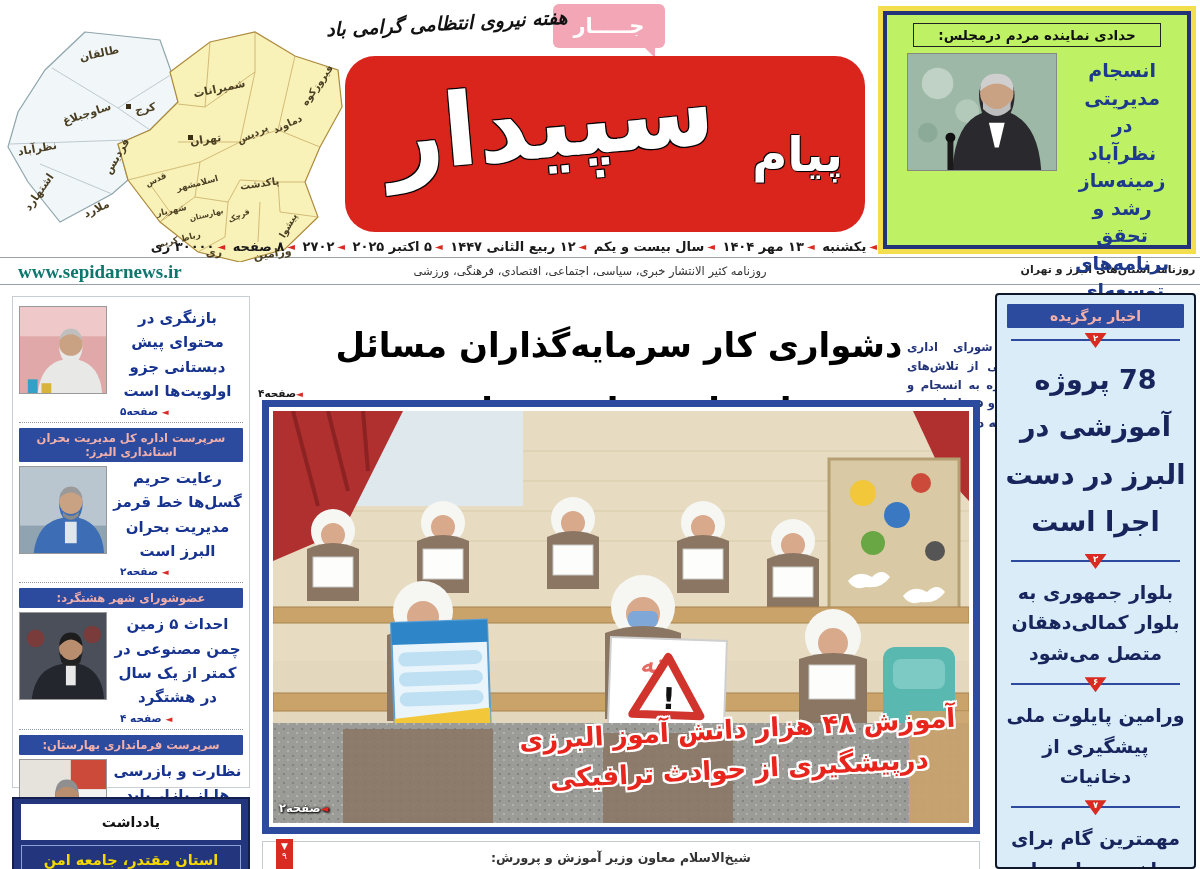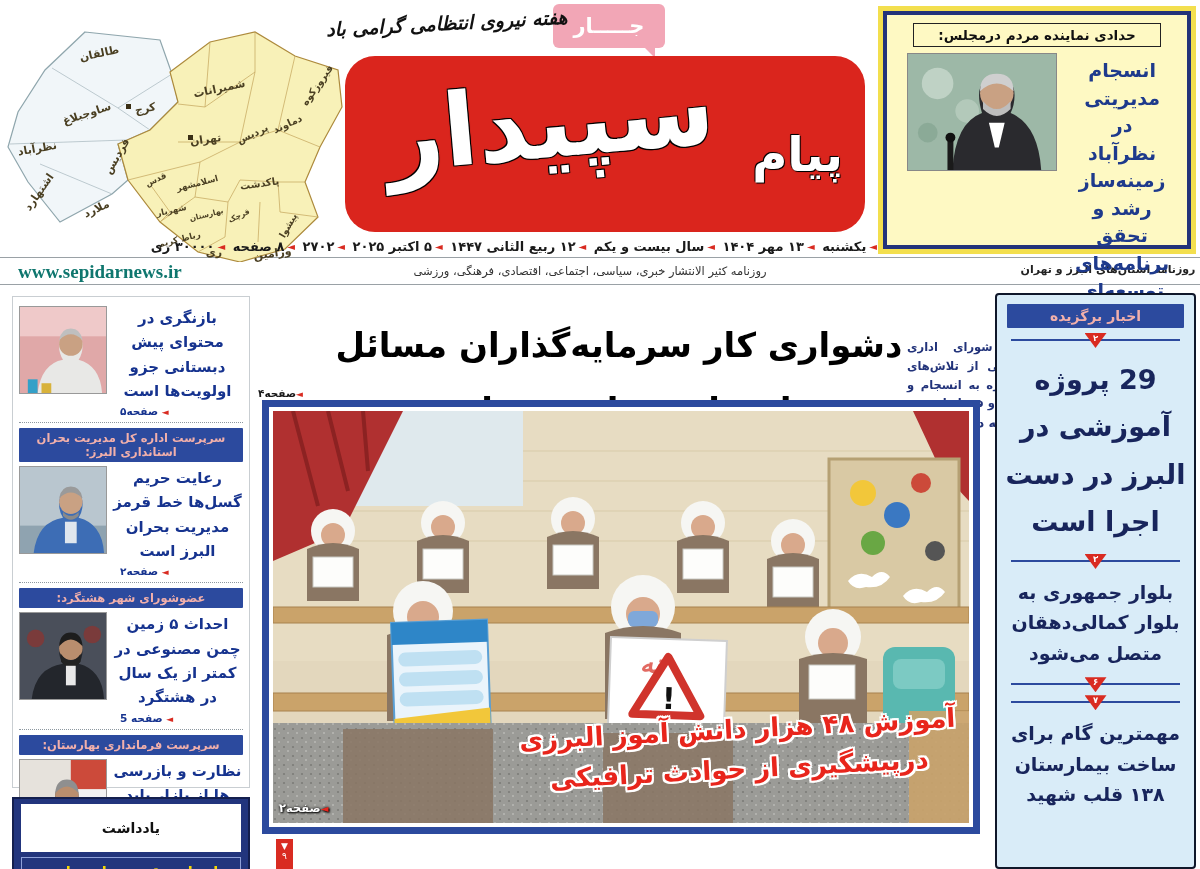--- a/index.html
+++ b/index.html
@@ -31,21 +31,21 @@
   
   .dateline { left:295px; top:239px; width:585px; direction:rtl; text-align:center; font-size:13px; font-weight:bold; color:#1a1a1a; white-space:nowrap; }
   .dateline .arr { color:#d92b21; font-size:10px; padding:0 3px; vertical-align:1px; }
 
   
   .map { left:0px; top:12px; width:345px; height:250px; }
   .map text { font-family:"DejaVu Sans", sans-serif; font-weight:bold; fill:#4a3f22; }
 
   
   .tr-box { left:878px; top:6px; width:318px; height:248px; background:#f3df4e; padding:5px; }
-  .tr-inner { width:100%; height:100%; background:#fef9c3; border:4px solid #22337a; padding:6px 20px; direction:rtl; }
+  .tr-inner { width:100%; height:100%; background:#bef264; border:4px solid #22337a; padding:6px 20px; direction:rtl; }
   .tr-kicker { border:1.5px solid #222; text-align:center; font-size:13.5px; font-weight:bold; color:#111; padding:3px 2px; margin:2px 6px 6px 6px; }
   .tr-row { display:flex; flex-direction:row-reverse; gap:6px; align-items:stretch; }
   .tr-photo { width:150px; height:118px; border:1px solid #888; flex:0 0 auto; }
   .tr-headline { flex:1; color:#1e3a8c; font-weight:bold; font-size:19px; line-height:1.45; text-align:center; padding-top:4px;margin-left:12px; }
   .tr-body { color:#22337a; font-size:11.5px; font-weight:600; line-height:1.62; text-align:justify; margin-top:6px; }
   .tr-body .arr, .tr-cont .arr { color:#d92b21; font-size:10px; padding-left:3px; }
   .tr-cont { color:#22337a; font-size:12.5px; font-weight:bold; margin-top:2px; text-align:left; padding-left:14px; }
 
   
   .left-col { left:12px; top:296px; width:238px; height:492px; border:1px solid #c9ced2; background:#fff; padding:5px 6px 0 6px; direction:rtl; }
@@ -54,21 +54,21 @@
   .story-kicker { background:#2c4a9e; color:#f2b0ab; font-size:11.5px; font-weight:bold; text-align:center; padding:3px 2px; border-radius:1px; }
   .story-body { display:flex; flex-direction:row-reverse; gap:5px; margin-top:4px; }
   .story-text { flex:1; }
   .story-headline { color:#16338f; font-weight:bold; font-size:15px; line-height:1.62; text-align:center; }
   .story-page { color:#16338f; font-size:10.5px; font-weight:bold; margin-top:2px; text-align:left; padding-left:8px; }
   .story-page .arr { color:#d92b21; font-size:9px; }
   .portrait { width:88px; height:88px; border:1px solid #999; flex:0 0 auto; }
 
   
   .note-box { left:12px; top:797px; width:238px; height:110px; background:#22357d; border:2px solid #141f4e; padding:5px 7px; direction:rtl; }
-  .note-title { background:#fff; color:#111; font-weight:bold; font-size:14px; text-align:center; padding:16px; }
+  .note-title { background:#fff; color:#111; font-weight:bold; font-size:14px; text-align:center; padding:10px; }
   .note-inner { border:1px solid #8ea0d8; margin-top:5px; padding:6px 4px 0 4px; position:relative; height:64px; }
   .note-headline { color:#f5d800; font-weight:bold; font-size:14.5px; text-align:center; }
   .note-author { color:#f5d800; font-size:10.5px; text-align:center; margin-top:10px; }
 
   
   .lead-kicker { left:300px; top:297px; width:650px; text-align:center; direction:rtl; font-size:12.5px; font-weight:600; color:#222; }
   .lead-headline { left:258px; top:313px; width:722px; text-align:center; direction:rtl; font-size:34px; font-weight:800; color:#000; letter-spacing:-.5px; line-height:1.9; }
   .lead-page { left:258px; top:387px; direction:rtl; font-size:10.5px; font-weight:bold; color:#1a1a1a; }
   .lead-page .arr { color:#d92b21; font-size:9px; }
 
@@ -249,21 +249,21 @@
           <circle cx="16" cy="26" r="9" fill="#7a3b3b"></circle>
           <circle cx="74" cy="22" r="9" fill="#7a3b3b"></circle>
           <path d="M12,88 Q16,56 44,52 Q40,46 40,38 Q40,24 52,24 Q64,24 64,38 Q64,46 60,52 Q84,58 86,88 Z" fill="#23262c"></path>
           <circle cx="52" cy="36" r="12" fill="#b98e6e"></circle>
           <path d="M40,34 Q41,20 52,20 Q63,20 64,34 Q58,27 52,27 Q46,27 40,34Z" fill="#1d1d1d"></path>
           <path d="M42,42 Q52,56 62,42 L62,50 Q52,62 42,50Z" fill="#222"></path>
           <rect x="47" y="54" width="10" height="20" fill="#e8e8e8"></rect>
         </svg>
         <div class="story-text">
           <div class="story-headline">احداث ۵ زمین چمن مصنوعی در کمتر از یک سال در هشتگرد</div>
-          <div class="story-page"><span class="arr">◄</span> <span>صفحه 5</span></div>
+          <div class="story-page"><span class="arr">◄</span> <span>صفحه ۴</span></div>
         </div>
       </div>
     </div>
 
     <div class="story">
       <div class="story-kicker">سرپرست فرمانداری بهارستان:</div>
       <div class="story-body">
         <svg class="portrait" viewBox="0 0 88 88" preserveAspectRatio="none">
           <rect width="88" height="88" fill="#e6e2dc"></rect>
           <rect x="52" y="0" width="36" height="30" fill="#cc4a3a"></rect>
@@ -412,44 +412,48 @@
         <rect x="636" y="300" width="60" height="112" fill="#caa36a" opacity=".9"></rect>
       </svg>
       <div class="caption">
         <div>آموزش ۴۸ هزار دانش آموز البرزی</div>
         <div>درپیشگیری از حوادث ترافیکی</div>
       </div>
       <div class="photo-page"><span class="arr">◄</span><span>صفحه۲</span></div>
     </div>
   </div>
 
+  <div class="abs bottom-strip">
+    <div class="bottom-kicker">شیخ‌الاسلام معاون وزیر آموزش و پرورش:</div>
+  </div>
   <div class="abs bottom-tab">
     <div>▼</div>
     <div>۹</div>
   </div>
 
   <div class="abs right-col">
     <div class="rc-header">اخبار برگزیده</div>
 
     <div class="rc-sep">
       <span class="line"></span>
       <span class="tri"><span>۲</span></span>
     </div>
-    <div class="rc-item big">29 پروژه آموزشی در البرز در دست اجرا است</div>
+    <div class="rc-item big">78 پروژه آموزشی در البرز در دست اجرا است</div>
 
     <div class="rc-sep">
       <span class="line"></span>
       <span class="tri"><span>۳</span></span>
     </div>
     <div class="rc-item med">بلوار جمهوری به بلوار کمالی‌دهقان متصل می‌شود</div>
 
     <div class="rc-sep">
       <span class="line"></span>
       <span class="tri"><span>۶</span></span>
     </div>
+    <div class="rc-item med">ورامین پایلوت ملی پیشگیری از دخانیات</div>
 
     <div class="rc-sep">
       <span class="line"></span>
       <span class="tri"><span>۷</span></span>
     </div>
     <div class="rc-item med">مهمترین گام برای ساخت بیمارستان ۱۳۸ قلب شهید</div>
   </div>
 
 </div>
 

